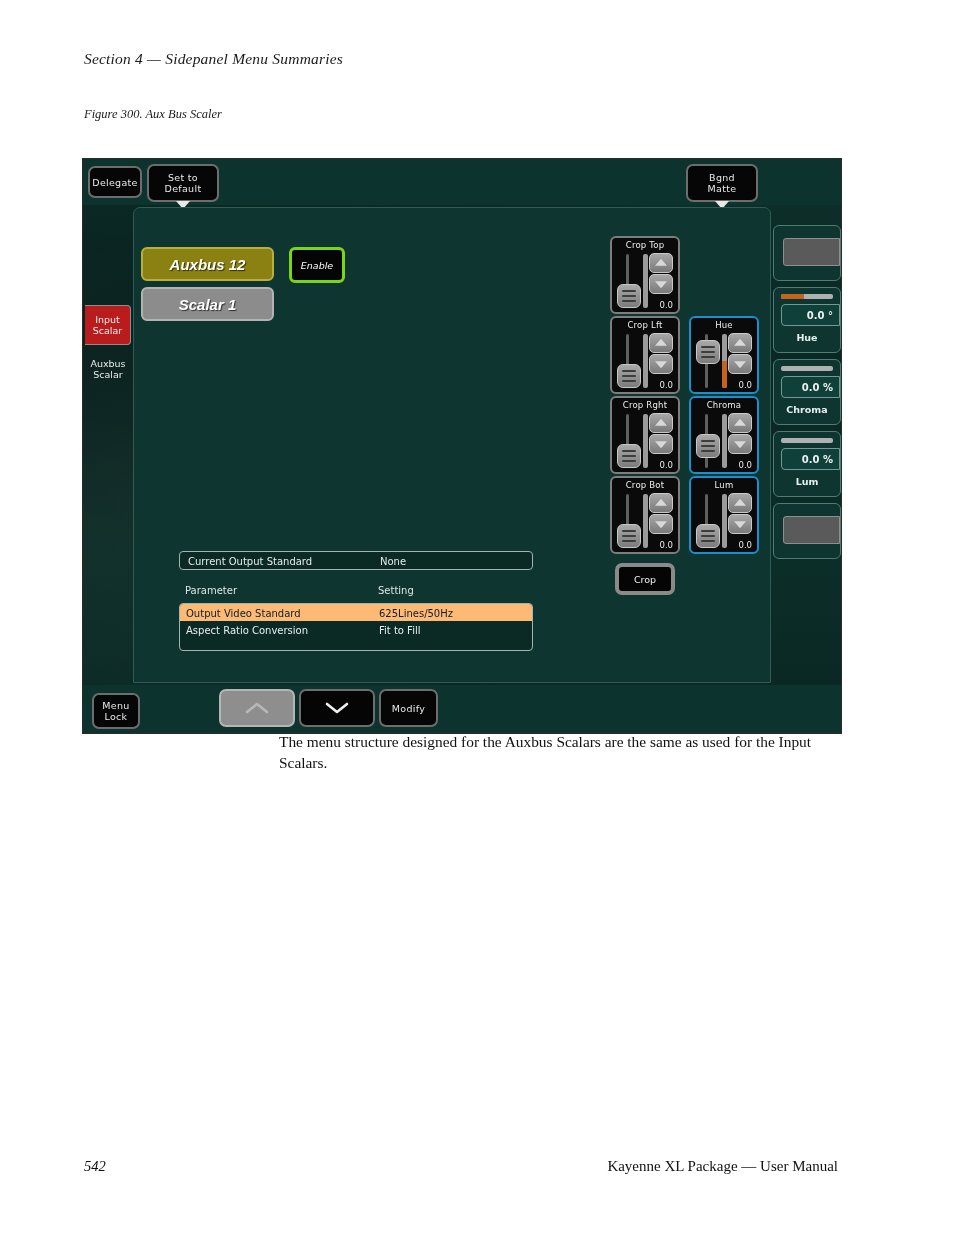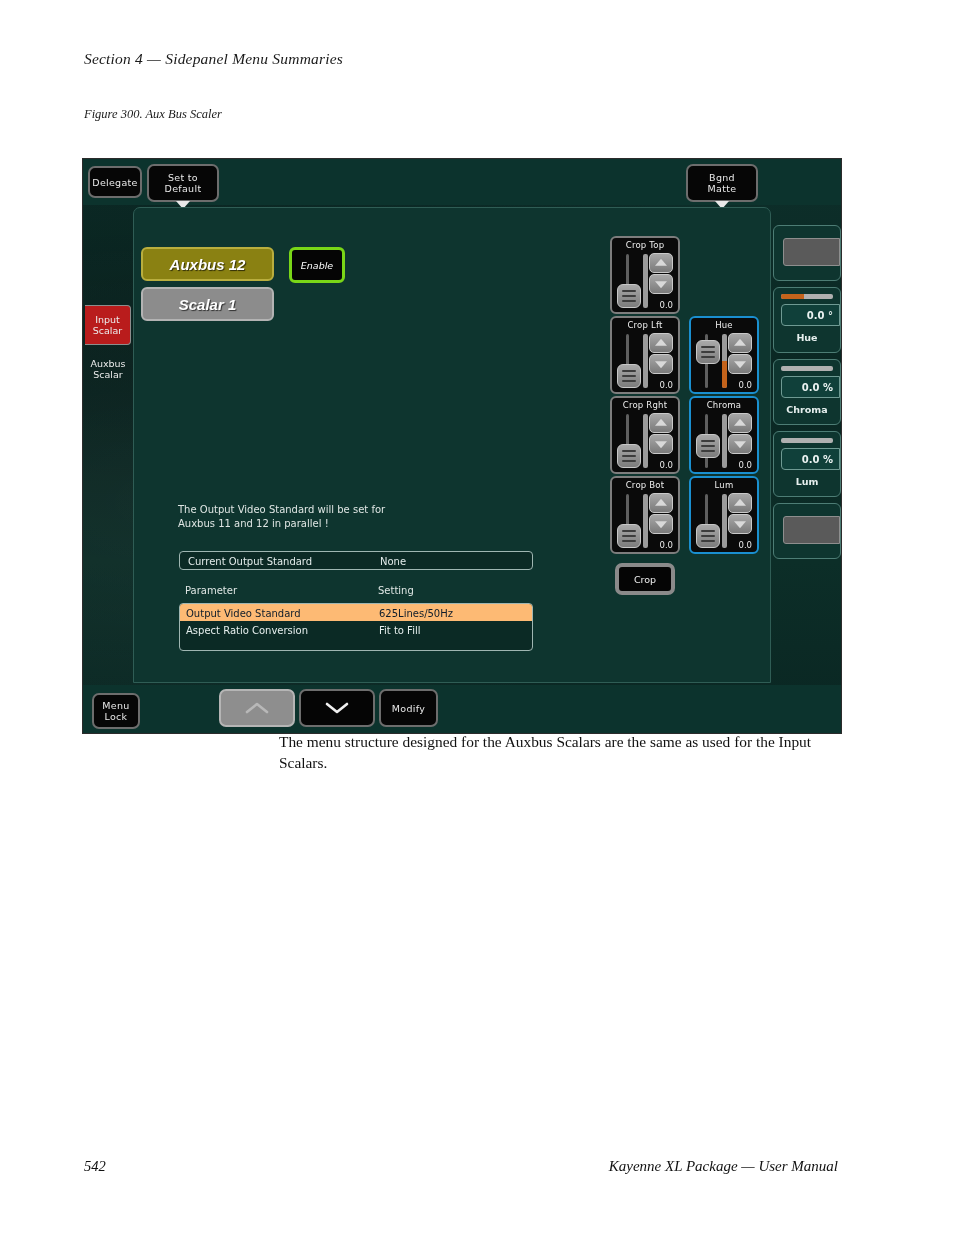--- a/index.html
+++ b/index.html
@@ -26,21 +26,21 @@
     font-family:"Liberation Serif",serif;
     font-size:15.4px;line-height:21px;color:#111;
   }
   .footer-page{
     position:absolute;left:84px;top:1158px;
     font-family:"Liberation Serif",serif;font-style:italic;
     font-size:14.5px;color:#111;
   }
   .footer-title{
     position:absolute;right:116px;top:1158px;
-    font-family:"Liberation Serif",serif;font-style:italic;
+    font-family:"Liberation Serif",serif;
     font-size:15px;color:#111;white-space:nowrap;
   }
 
   
   .figure{
     position:absolute;left:82px;top:126px;width:758px;height:574px;
     border:1px solid #2b2b2b;
     background:#0c2d28;
     overflow:hidden;
     font-family:"DejaVu Sans", sans-serif;
@@ -331,22 +331,20 @@
     </div>
   </div>
 
   <div class="inner-panel"></div>
 
   <div class="pad olive" style="left:58px;top:88px;width:133px;height:34px;">Auxbus 12</div>
   <div class="pad grey" style="left:58px;top:128px;width:133px;height:34px;">Scalar 1</div>
 
   <div class="enable-btn" style="left:206px;top:88px;width:56px;height:36px;">Enable</div>
 
-  <div class="note" style="left:95px;top:344px;width:300px;">The Output Video Standard will be set for
-Auxbus 11 and 12 in parallel !</div>
 
   <div class="readout" style="left:96px;top:392px;width:354px;height:19px;">
     <span class="lbl">Current Output Standard</span>
     <span class="val">None</span>
   </div>
 
   <div class="tbl-head" style="left:102px;top:426px;">Parameter</div>
   <div class="tbl-head" style="left:295px;top:426px;">Setting</div>
 
   <div class="tbl" style="left:96px;top:444px;width:354px;height:48px;">

